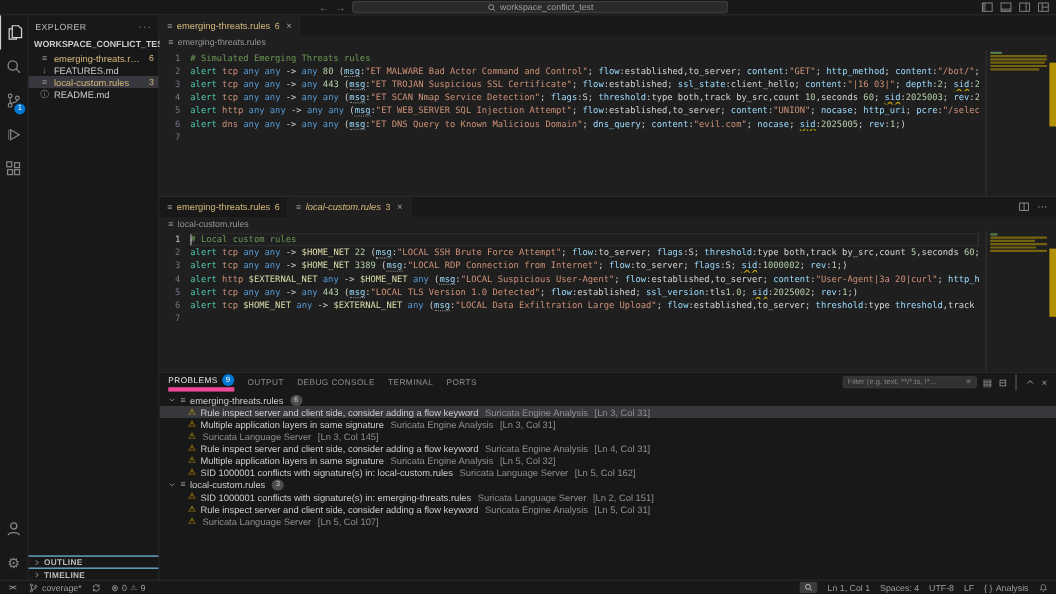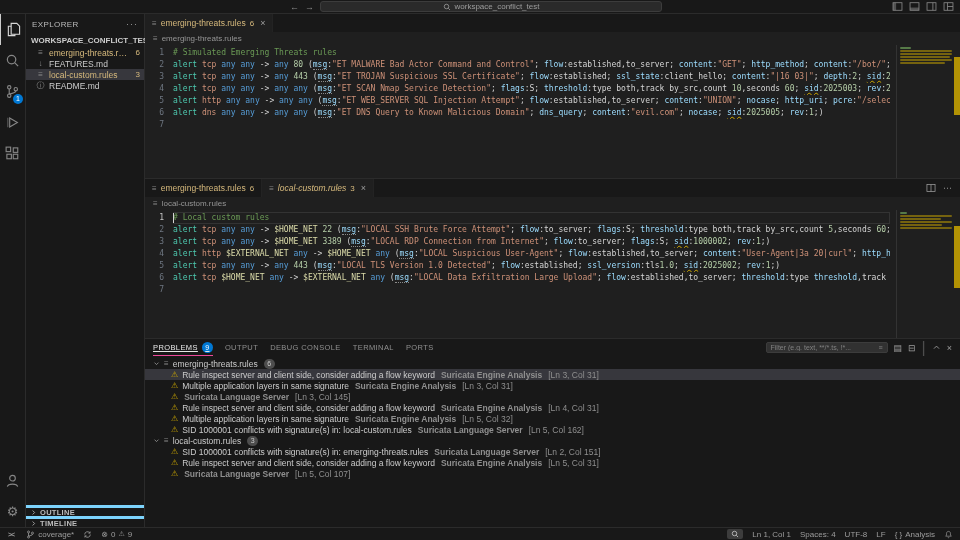--- a/index.html
+++ b/index.html
@@ -39,21 +39,21 @@
              font-size:8px; color:#cccccc; }
   .file-row { height:11px; display:flex; align-items:center; gap:4px; padding-left:10px; padding-right:4px;
               color:#cccccc; font-size:8.5px; white-space:nowrap; }
   .file-row.selected { background:#37373d; }
   .file-row .ficon { width:9px; text-align:center; font-size:8px; color:#8a8a8a; flex:none; }
   .file-row .fname { overflow:hidden; text-overflow:ellipsis; }
   .file-row .fbadge { margin-left:auto; font-size:8px; }
   .warnfile { color:#d7ba7d; }
   .mdicon { color:#6997d5; }
   .side-bottom { position:absolute; bottom:0; left:0; right:0; }
-  .side-sec { height:11px; border-top:3px solid #7dd3fc; display:flex; align-items:center; gap:3px;
+  .side-sec { height:11px; border-top:1px solid #7dd3fc; display:flex; align-items:center; gap:3px;
               padding:0 4px; font-size:7.5px; font-weight:bold; color:#bbbbbb; letter-spacing:.3px; }
 
   
   .editorcol { position:absolute; top:14px; bottom:13px; left:145px; right:0; }
   .egroup { position:absolute; left:0; right:0; overflow:hidden; }
   #g1 { top:0; height:164px; }
   #g2 { top:164px; height:160px; border-top:1px solid #2b2b2b; }
   .tabbar { height:18px; background:#181818; display:flex; align-items:stretch; }
   .tab { display:flex; align-items:center; gap:4px; padding:0 7px; font-size:8.5px; color:#9d9d9d;
          background:#181818; border-right:1px solid #232323; white-space:nowrap; }
@@ -87,41 +87,41 @@
   .mm-bar { position:absolute; left:3px; height:2px; border-radius:1px; }
   .ruler { position:absolute; top:0; bottom:0; right:0; width:6px; }
   .ruler-mark { position:absolute; left:0; right:0; background:rgba(204,167,0,.85); }
 
   
   .panel { position:absolute; left:0; right:0; top:324px; bottom:0; background:#181818;
            border-top:1px solid #2b2b2b; }
   .panel-header { height:17px; display:flex; align-items:center; padding:0 8px; }
   .ptab { display:flex; align-items:center; gap:4px; font-size:7.5px; letter-spacing:.4px; color:#8f8f8f;
           margin-right:12px; height:17px; }
-  .ptab.active { color:#e7e7e7; border-bottom:1px solid #ec4899;text-decoration:underline; }
+  .ptab.active { color:#e7e7e7; border-bottom:4px solid #ec4899; }
   .ptab .pbadge { min-width:11px; height:11px; border-radius:6px; background:#0078d4; color:#fff;
                   font-size:7px; line-height:11px; text-align:center; padding:0 2px; }
   .panel-actions { margin-left:auto; display:flex; align-items:center; gap:6px; color:#9d9d9d; }
   .pfilter { width:122px; height:11px; background:#313131; border:1px solid #3c3c3c; border-radius:2px;
              display:flex; align-items:center; padding:0 4px; color:#818181; font-size:7px; gap:3px; }
   .pfilter .ph { flex:1; overflow:hidden; white-space:nowrap; }
   .pact { font-size:9px; line-height:10px; }
   .psep { color:#4d4d4d; }
   .problems { position:absolute; top:19px; left:0; right:0; bottom:0; overflow:hidden; font-size:8.5px; }
   .pgroup-row { height:11px; display:flex; align-items:center; gap:4px; padding-left:8px; color:#cccccc; }
   .pgroup-row .gchev { color:#9d9d9d; }
   .pgroup-row .gicon { color:#8a8a8a; font-size:8px; }
   .pgroup-row .gbadge { min-width:11px; height:10px; border-radius:6px; background:#4d4d4d; color:#cccccc;
                         font-size:7px; line-height:10px; text-align:center; padding:0 3px; margin-left:2px; }
   .prow { height:11px; display:flex; align-items:center; gap:4px; padding-left:26px; white-space:nowrap;
           overflow:hidden; }
   .prow.selected { background:#37373d; }
   .prow .wicon { color:#cca700; font-size:8px; flex:none; }
   .prow .pmsg { color:#cccccc; }
-  .prow .psrc { color:#8f8f8f; margin-left:2px;font-weight:bold; }
+  .prow .psrc { color:#8f8f8f; margin-left:2px; }
   .prow .ploc { color:#8f8f8f; margin-left:2px; }
 
   
   .statusbar { position:absolute; left:0; right:0; bottom:0; height:13px; background:#181818;
                border-top:1px solid #2b2b2b; display:flex; align-items:center; font-size:8px; color:#9d9d9d; }
   .sb-left { display:flex; align-items:center; gap:9px; padding-left:5px; }
   .sb-right { margin-left:auto; display:flex; align-items:center; gap:9px; padding-right:7px; }
   .sb-item { display:flex; align-items:center; gap:3px; white-space:nowrap; }
   .remote { font-weight:bold; font-size:7px; letter-spacing:-1px; padding:0 3px; }
   .zoomchip { background:#3c3c3c; border-radius:2px; padding:1px 4px; display:flex; align-items:center; }

